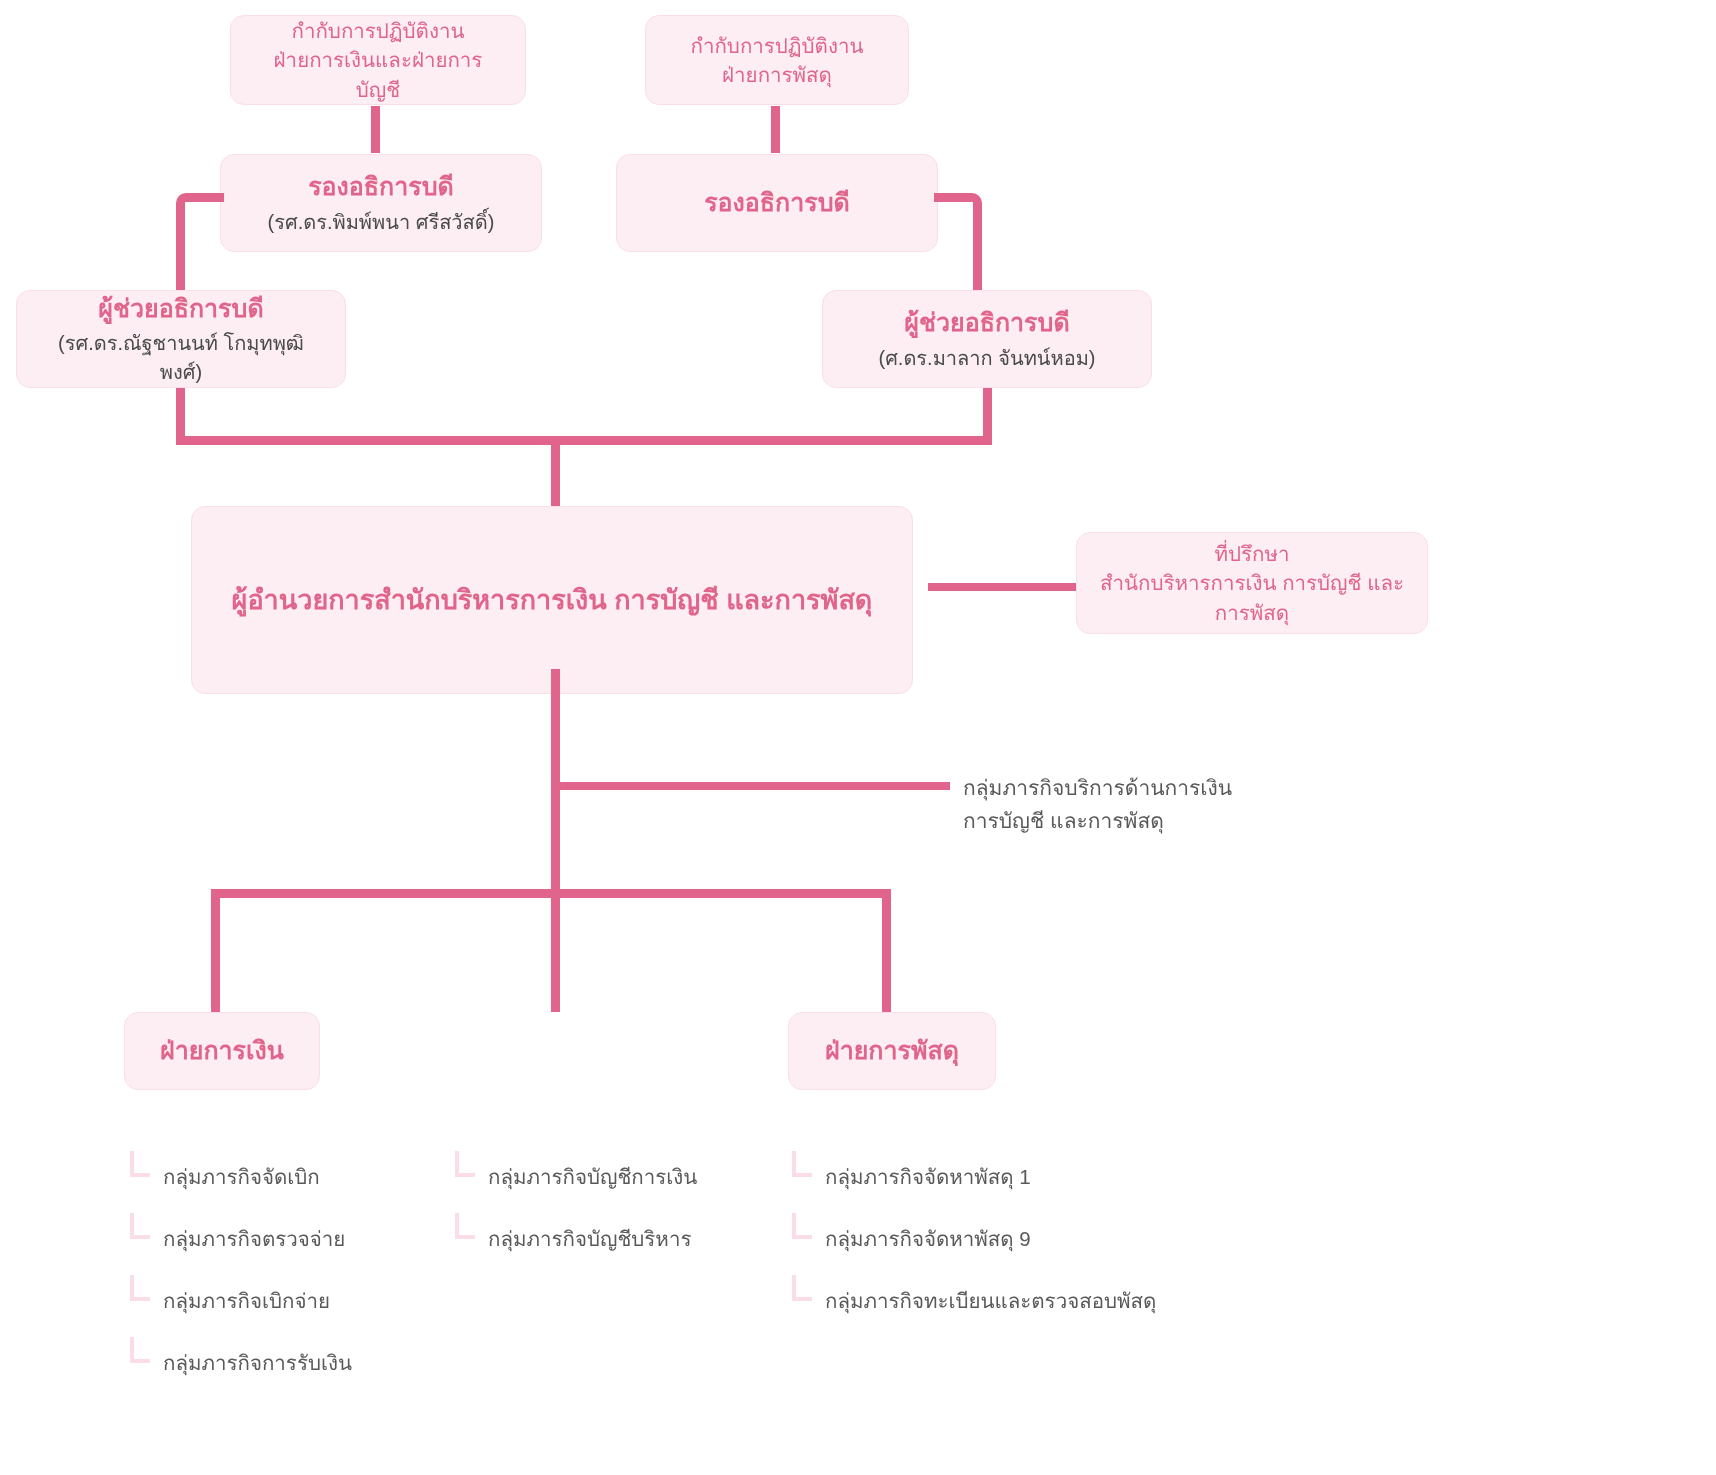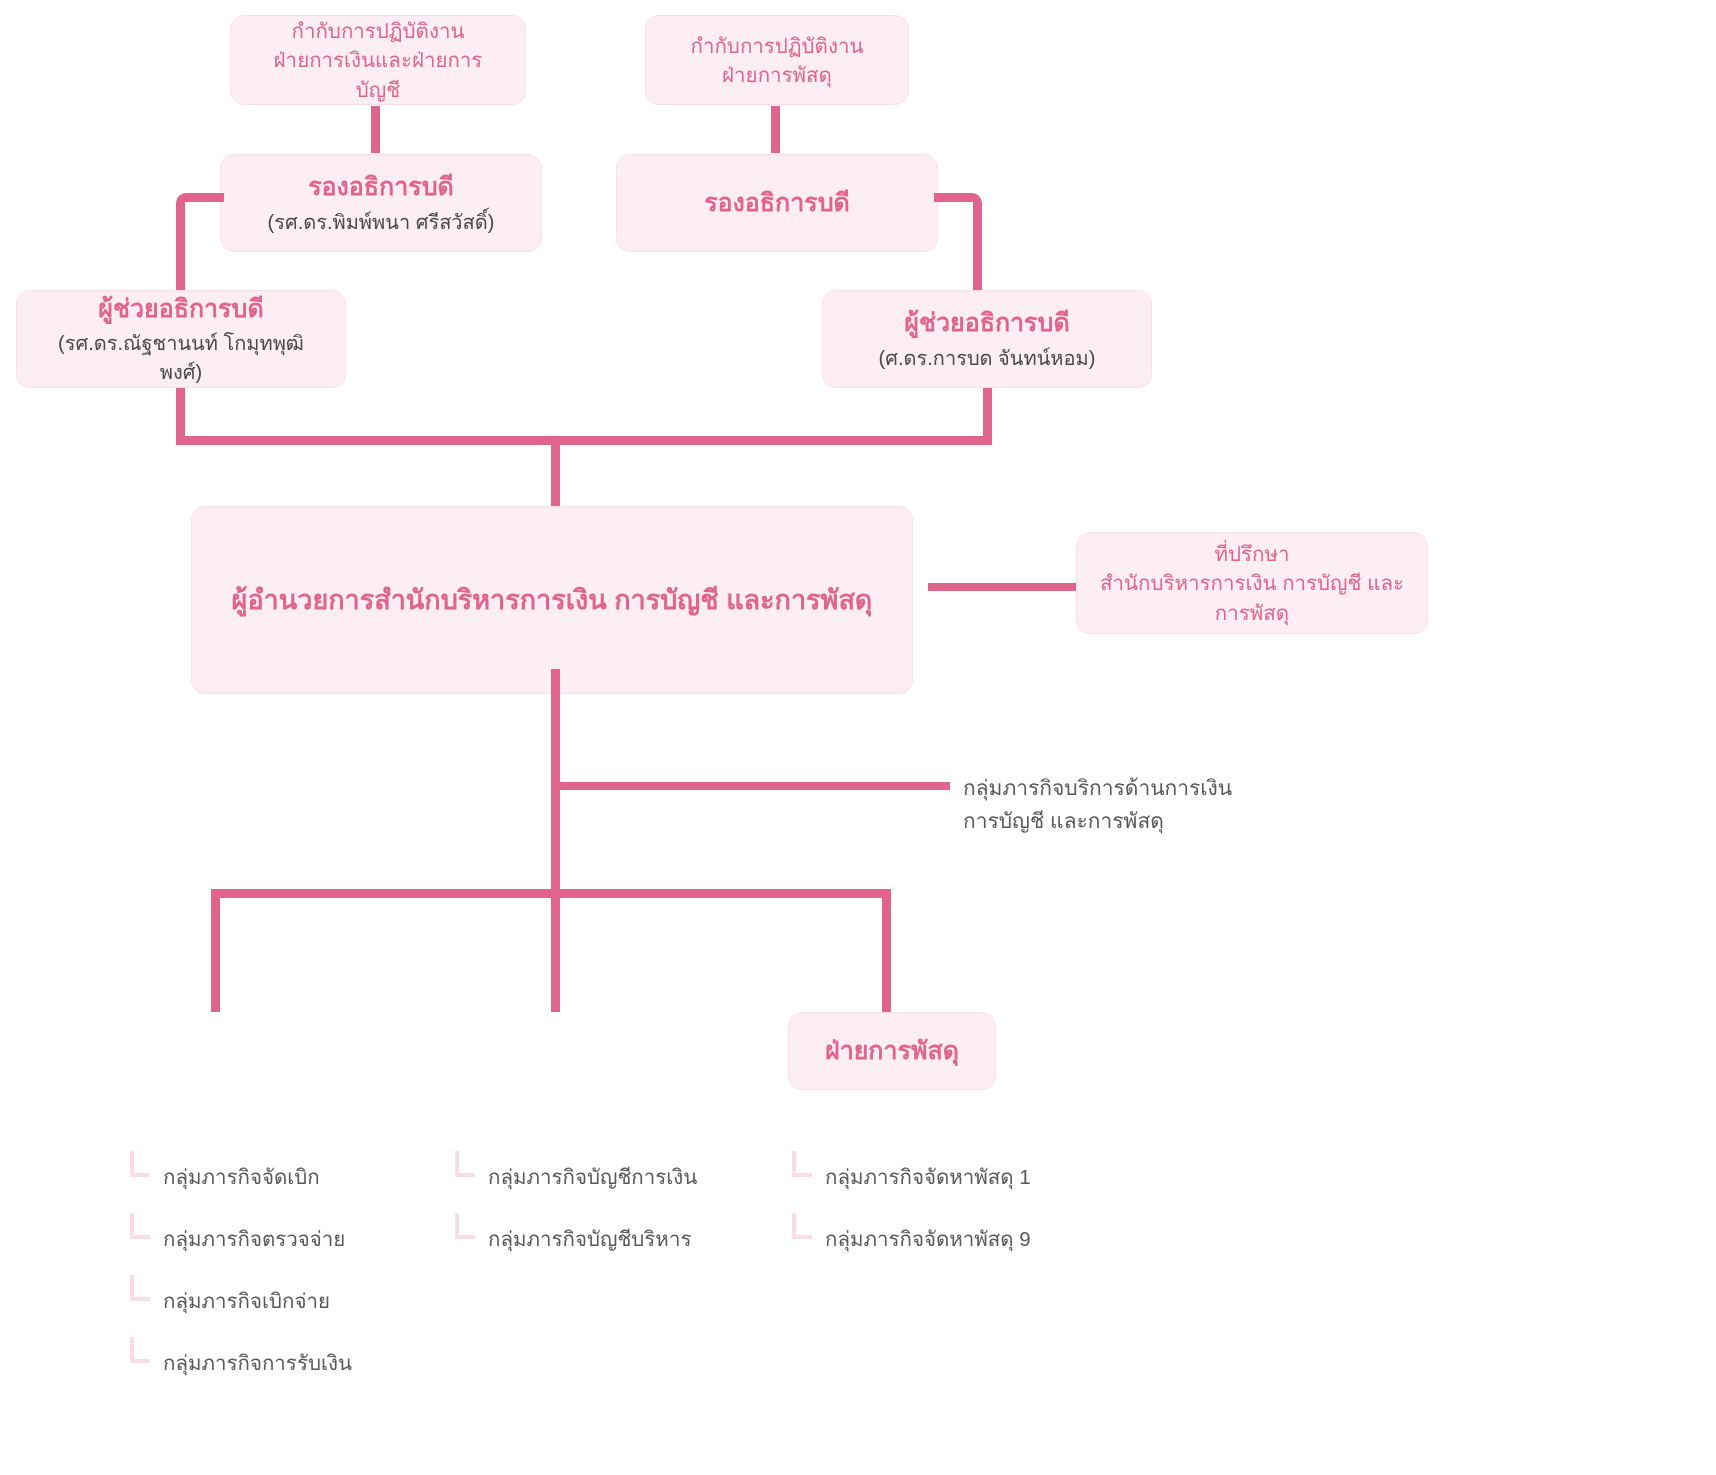--- a/index.html
+++ b/index.html
@@ -129,21 +129,21 @@
               border-right-width:9px; border-top-width:9px;
               border-top-right-radius:10px;"></div>
 
   <div class="card t-assist" style="left:16px; top:290px; width:330px; height:98px;">
     <div class="title">ผู้ช่วยอธิการบดี</div>
     <div class="sub">(รศ.ดร.ณัฐชานนท์ โกมุทพุฒิพงศ์)</div>
   </div>
 
   <div class="card t-assist" style="left:822px; top:290px; width:330px; height:98px;">
     <div class="title">ผู้ช่วยอธิการบดี</div>
-    <div class="sub">(ศ.ดร.การบด จันทน์หอม)</div>
+    <div class="sub">(ศ.ดร.มาลาก จันทน์หอม)</div>
   </div>
 
   <div class="conn" style="left:176px; top:388px; width:9px; height:48px;"></div>
   <div class="conn" style="left:983px; top:388px; width:9px; height:48px;"></div>
   <div class="conn" style="left:176px; top:436px; width:816px; height:9px;"></div>
   <div class="conn" style="left:551px; top:436px; width:9px; height:72px;"></div>
 
   <div class="card t-director" style="left:191px; top:506px; width:722px; height:188px;">
     <div class="title">ผู้อำนวยการสำนักบริหารการเงิน การบัญชี และการพัสดุ</div>
   </div>
@@ -160,20 +160,23 @@
   <div class="conn" style="left:560px; top:782px; width:390px; height:8px;"></div>
 
   <div class="free-label" style="left:963px; top:772px; width:330px;">กลุ่มภารกิจบริการด้านการเงิน
 การบัญชี และการพัสดุ</div>
 
   <div class="conn" style="left:211px; top:889px; width:680px; height:9px;"></div>
   <div class="conn" style="left:211px; top:889px; width:9px; height:123px;"></div>
   <div class="conn" style="left:551px; top:889px; width:9px; height:123px;"></div>
   <div class="conn" style="left:882px; top:889px; width:9px; height:123px;"></div>
 
+  <div class="card t-dept" style="left:124px; top:1012px; width:196px; height:78px;">
+    <div class="title">ฝ่ายการเงิน</div>
+  </div>
 
 
   <div class="card t-dept" style="left:788px; top:1012px; width:208px; height:78px;">
     <div class="title">ฝ่ายการพัสดุ</div>
   </div>
 
   <div class="subitem" style="left:130px; top:1160px;">
     <span class="branch"></span>
     <span>กลุ่มภารกิจจัดเบิก</span>
   </div>
@@ -200,14 +203,18 @@
   </div>
 
   <div class="subitem" style="left:792px; top:1160px;">
     <span class="branch"></span>
     <span>กลุ่มภารกิจจัดหาพัสดุ 1</span>
   </div>
   <div class="subitem" style="left:792px; top:1222px;">
     <span class="branch"></span>
     <span>กลุ่มภารกิจจัดหาพัสดุ 9</span>
   </div>
+  <div class="subitem" style="left:792px; top:1284px;">
+    <span class="branch"></span>
+    <span>กลุ่มภารกิจทะเบียนและตรวจสอบพัสดุ</span>
+  </div>
 
 </div>
 
 </body></html>

